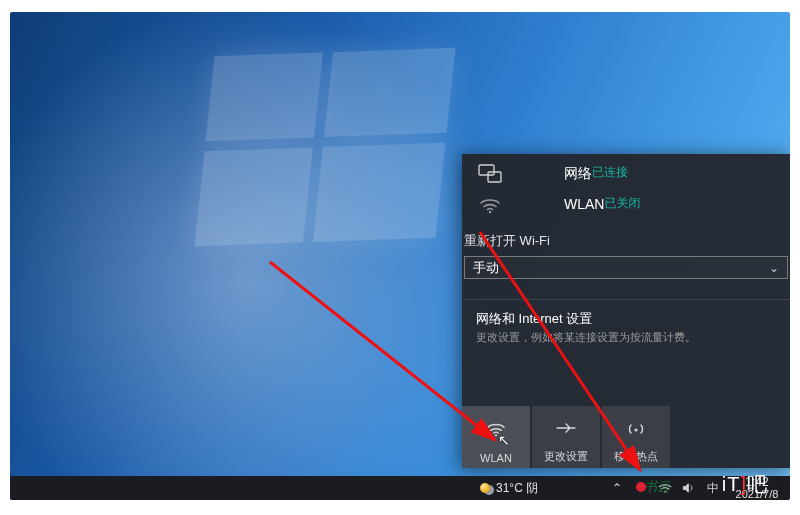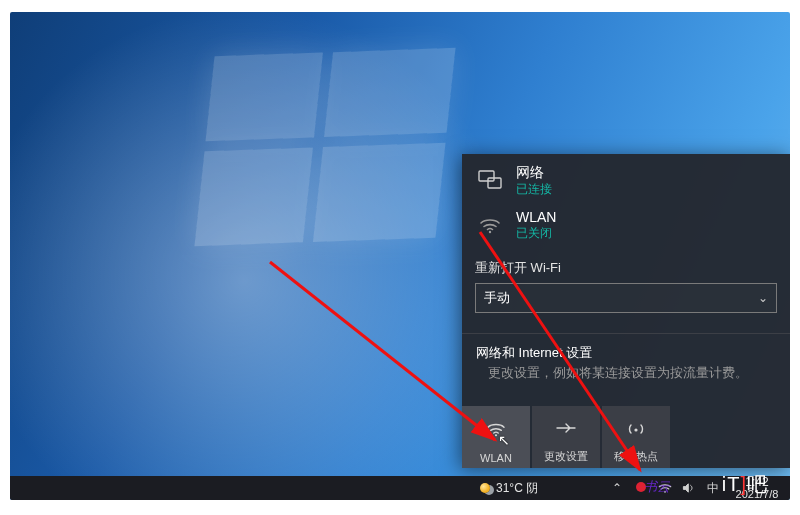--- a/index.html
+++ b/index.html
@@ -34,38 +34,38 @@
 
   
   .flyout {
     position: absolute; right: 0; top: 142px; width: 328px; height: 314px;
     background: rgba(35,38,46,0.96); color: #fff;
     box-shadow: -2px 2px 18px rgba(0,0,0,0.5);
   }
   .net-item { display: flex; align-items: center; padding: 10px 14px 8px; gap: 12px; }
   .net-item + .net-item { padding-top: 4px; }
   .net-icon { width: 28px; display: flex; justify-content: center; color: #c9c9c9; }
-  .net-item .texts { display: flex; flex-direction: column; line-height: 1.25; }
+  .net-item .texts { display: flex; flex-direction: row; line-height: 1.25; margin-left: 48px; }
   .net-item .title { font-size: 14px; color: #fff; }
   .net-item .sub   { font-size: 12px; color: #14b8a6; }
 
-  .reopen { padding: 10px 13px 6px; }
+  .reopen { padding: 10px 2px 6px; }
   .reopen-label { font-size: 13px; color: #e3e3e3; margin-bottom: 6px; }
   .dropdown {
     display: flex; align-items: center; justify-content: space-between;
-    border: 1px solid #7a7a7a; padding: 4px 8px; height: 30px;
+    border: 1px solid #7a7a7a; padding: 4px 8px; height: 23px;
     font-size: 13px; color: #fff; background: rgba(255,255,255,0.02);
     cursor: pointer;
   }
   .dropdown .chev { font-size: 12px; color: #c9c9c9; }
 
   .divider { height: 1px; background: #3c3f46; margin: 14px 0 10px; }
   .settings { padding: 0 14px 10px; }
   .settings .title { font-size: 13px; color: #fff; }
-  .settings .sub   { font-size: 13px; color: #9a9a9a; margin-top: 2px; margin-left: 12px; }
+  .settings .sub   { font-size: 11px; color: #9a9a9a; margin-top: 2px; }
 
   
   .tiles { position: absolute; left: 0; right: 0; bottom: 0; display: flex; height: 62px; }
   .tile {
     flex: 0 0 68px; height: 62px; margin-right: 2px;
     background: #3b3e46; color: #d7d7d7;
     display: flex; flex-direction: column; align-items: center; justify-content: flex-end;
     padding-bottom: 4px; font-size: 11px; cursor: pointer;
   }
   .tile.active { background: #4b4e56; }
@@ -88,21 +88,21 @@
     background: radial-gradient(circle at 35% 35%, #ffe69a, #f2b024 60%);
     box-shadow: 4px 2px 0 0 #9aa0a6;
   }
   .tray { display: flex; align-items: center; gap: 10px; }
   .tray .ico { width: 14px; text-align: center; color: #d0d0d0; cursor: pointer; }
   .rec { width: 10px; height: 10px; border-radius: 50%; background: #d23; display: inline-block; }
   .clock { text-align: center; line-height: 1.05; font-size: 11px; min-width: 54px; }
   .clock .time { font-size: 12px; }
 
   
-  .wm1 { position: absolute; right: 120px; bottom: 4px; color: #6d28d9; font-size: 13px; font-style: italic; font-family: Liberation Mono, monospace; pointer-events: none; opacity: 0.9; }
+  .wm1 { position: absolute; right: 120px; bottom: 4px; color: #15803d; font-size: 13px; font-style: italic; font-family: Liberation Mono, monospace; pointer-events: none; opacity: 0.9; }
   .wm2 { position: absolute; right: 22px; bottom: 2px; color: #fff; font-weight: 400; font-size: 20px; letter-spacing: 1px; pointer-events: none; padding-left: 16px; }
   .wm2 .bracket { color: #ff3535; }
 
   svg { display: block; }
 </style>
 </head>
 <body>
 
 <div class="canvas">
   <div class="wallpaper"></div>

